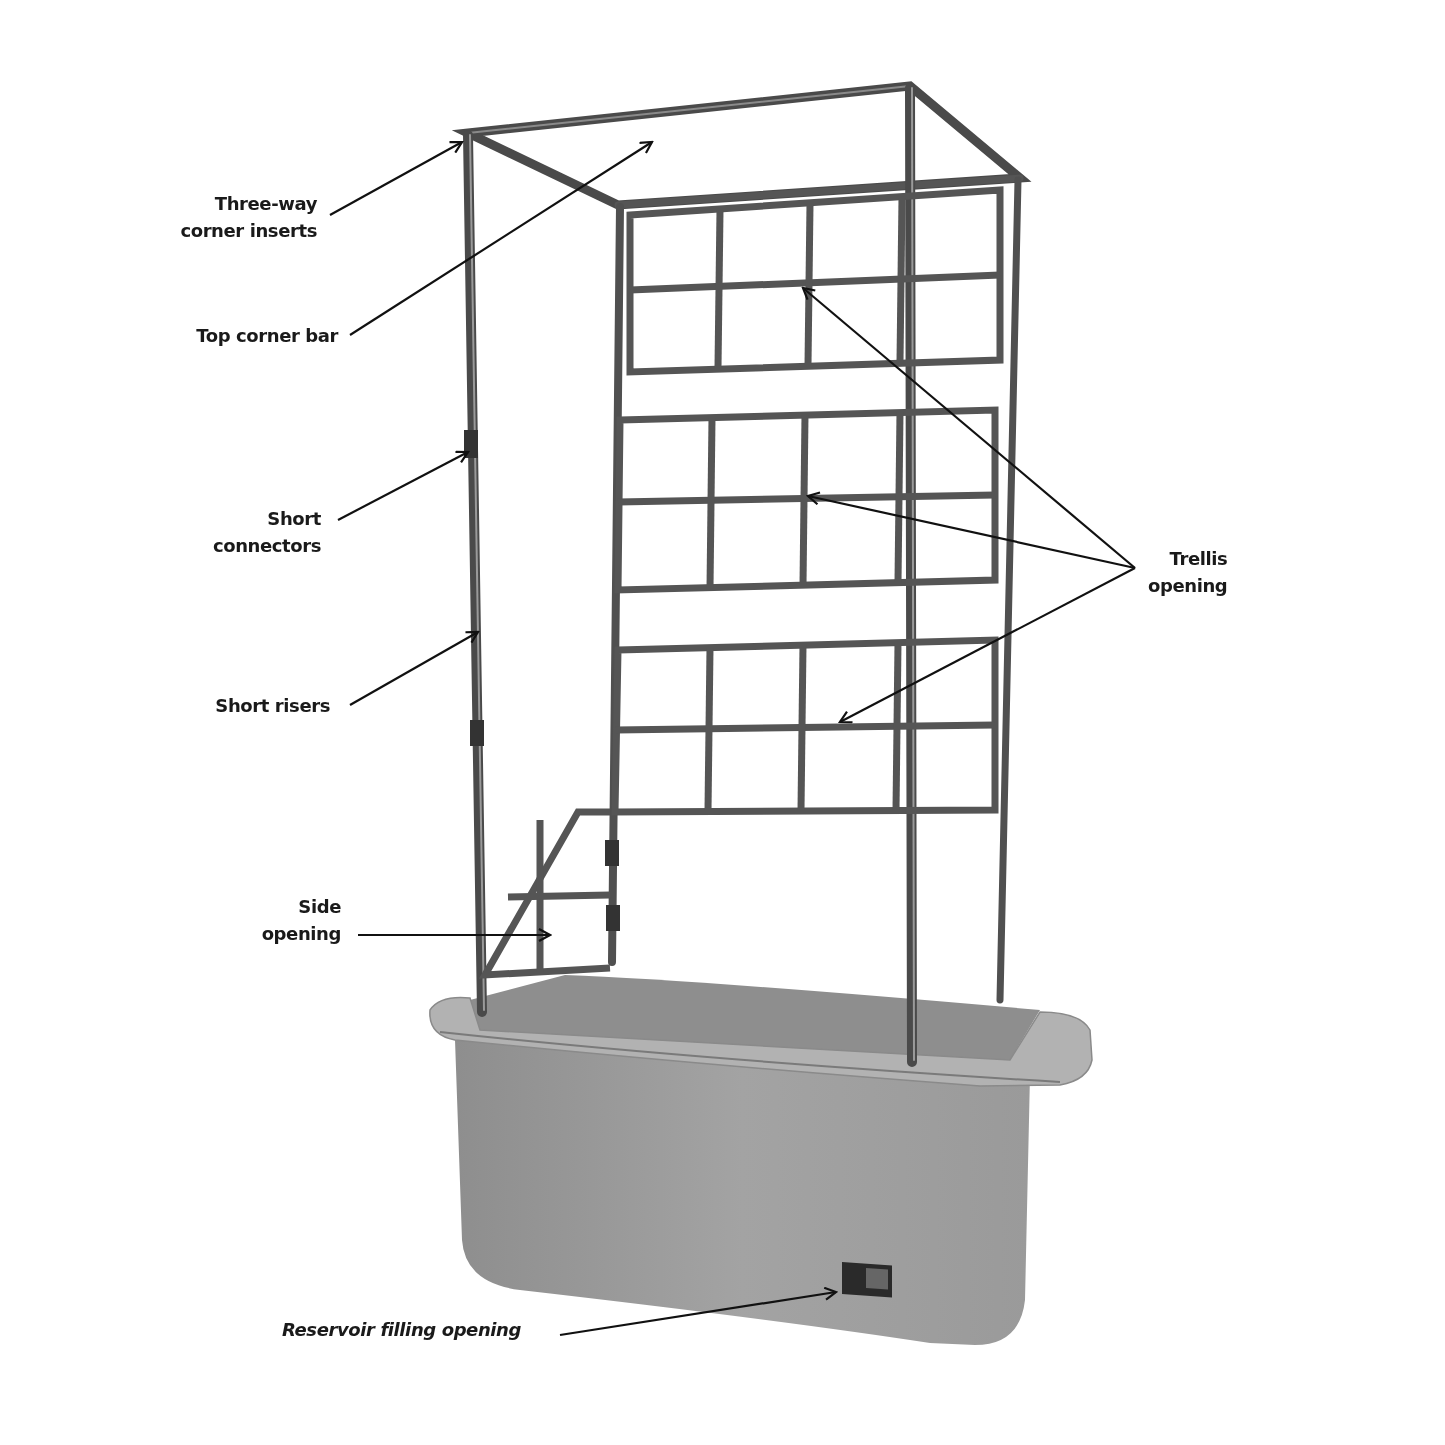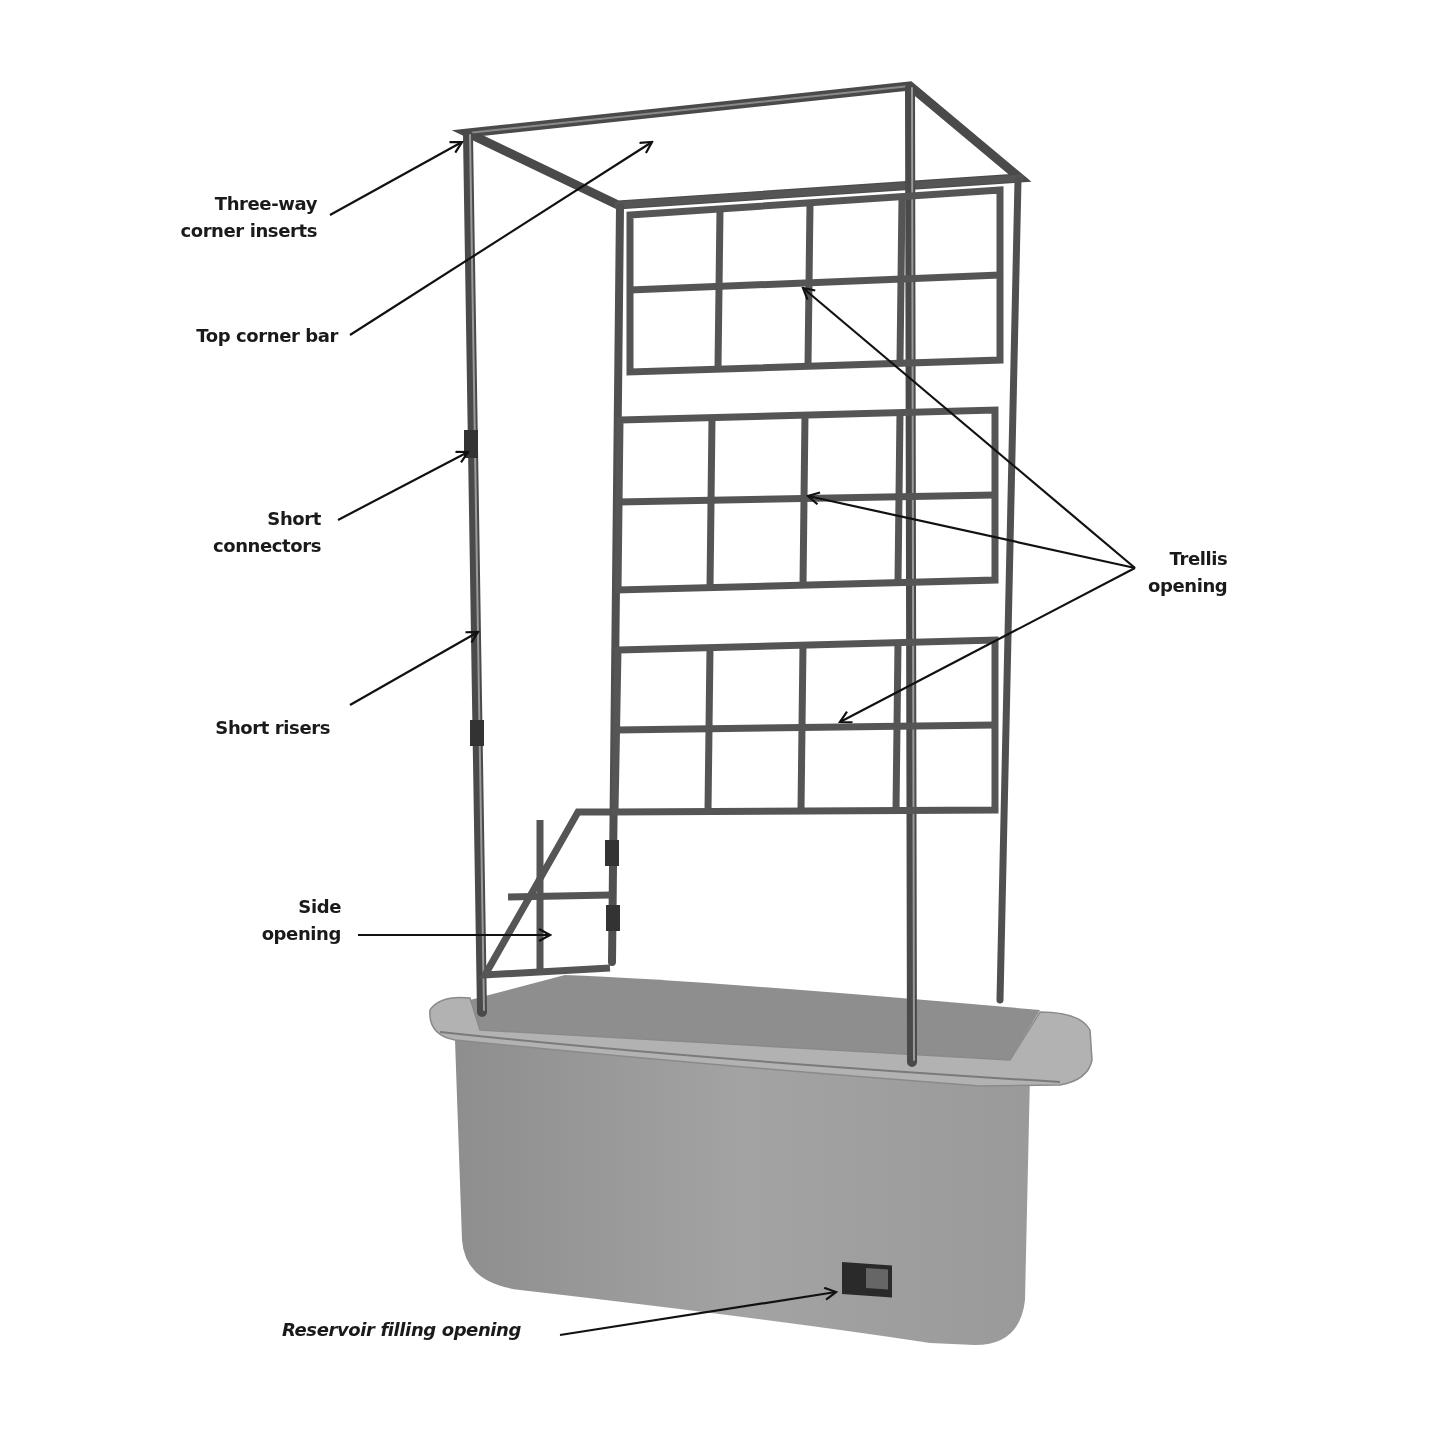--- a/index.html
+++ b/index.html
@@ -105,21 +105,21 @@
   <span>Three-way</span>
   <span>corner inserts</span>
 </div>
 <div class="label right" style="right:1107px; top:322px;">
   <span>Top corner bar</span>
 </div>
 <div class="label right" style="right:1124px; top:505px;">
   <span>Short</span>
   <span>connectors</span>
 </div>
-<div class="label right" style="right:1115px; top:692px;margin-top:22px;">
+<div class="label right" style="right:1115px; top:692px;">
   <span>Short risers</span>
 </div>
 <div class="label right" style="right:1104px; top:893px;">
   <span>Side</span>
   <span>opening</span>
 </div>
 <div class="label left" style="left:1148px; top:545px;">
   <span>Trellis</span>
   <span>opening</span>
 </div>

